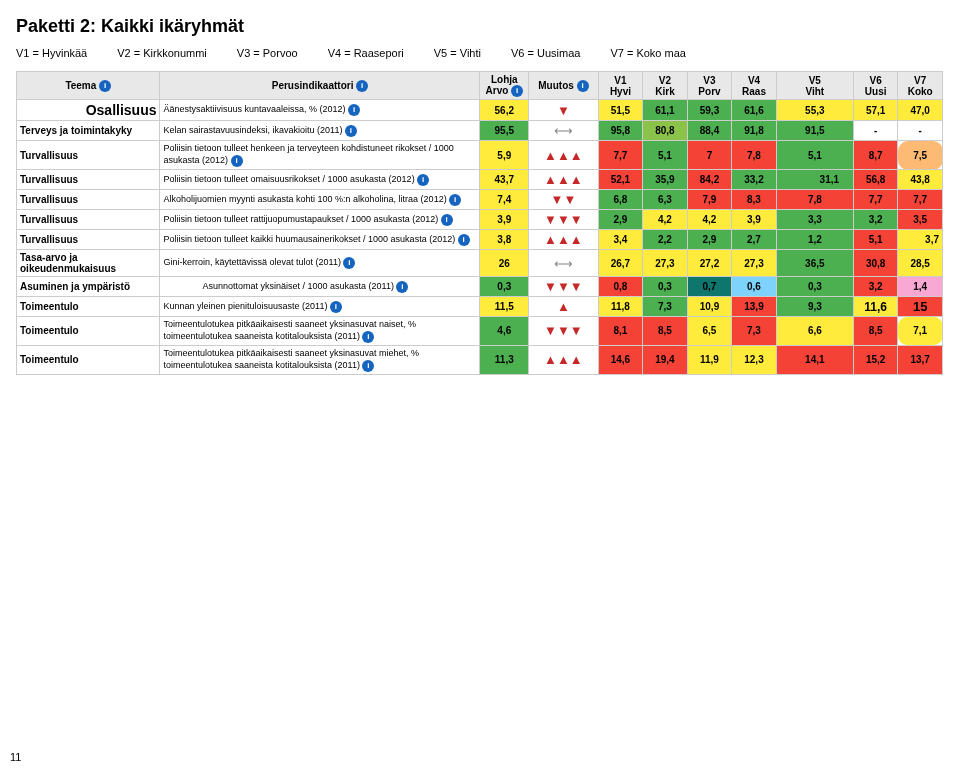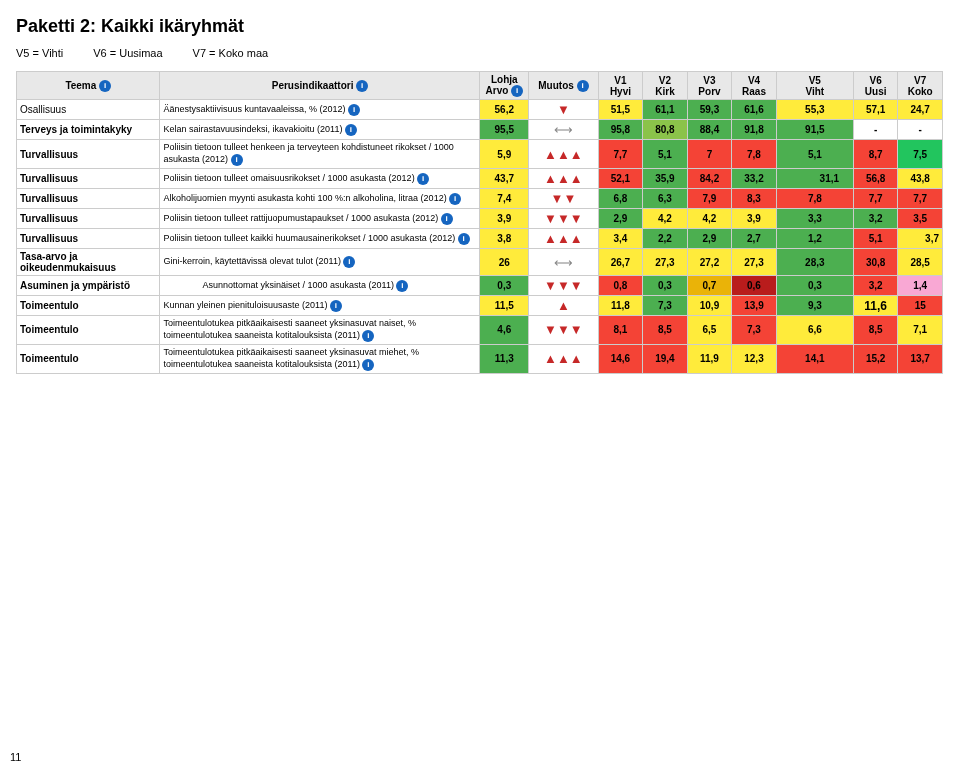--- a/index.html
+++ b/index.html
@@ -64,20 +64,26 @@
     }
     td.numeric { text-align: center; }
   </style>
 </head>
 <body>
 
 <h1>Paketti 2: Kaikki ikäryhmät</h1>
 
 <div class="legend">
   <div class="legend-row">
+    <span>V1 = Hyvinkää</span>
+    <span>V2 = Kirkkonummi</span>
+    <span>V3 = Porvoo</span>
+    <span>V4 = Raasepori</span>
+  </div>
+  <div class="legend-row">
     <span>V5 = Vihti</span>
     <span>V6 = Uusimaa</span>
     <span>V7 = Koko maa</span>
   </div>
 </div>
 
 <table>
   <thead>
     <tr>
       <th class="col-teema">
@@ -96,31 +102,31 @@
       <th class="col-v">V2<br>Kirk</th>
       <th class="col-v">V3<br>Porv</th>
       <th class="col-v">V4<br>Raas</th>
       <th class="col-v">V5<br>Viht</th>
       <th class="col-v">V6<br>Uusi</th>
       <th class="col-v">V7<br>Koko</th>
     </tr>
   </thead>
   <tbody id="table-body">
   <tr>
-        <td style="font-weight: normal; font-size: 10px;">Osallisuus</td>
+        <td style="font-weight: bold; font-size: 14px; text-align: right;">Osallisuus</td>
         <td style="font-size: 9px; line-height: 1.3;">Äänestysaktiivisuus kuntavaaleissa, % (2012) <span class="info-icon">i</span></td>
         <td class="numeric" style="background-color: rgb(255, 235, 59); font-weight: bold;">56,2</td>
         <td style="text-align: center;"><span style="font-size:13px;color:#c62828;">▼</span></td>
         <td class="numeric" style="background-color: rgb(255, 235, 59); font-weight: bold; font-size: 10px;">51,5</td>
         <td class="numeric" style="background-color: rgb(76, 175, 80); font-weight: bold; font-size: 10px;">61,1</td>
         <td class="numeric" style="background-color: rgb(76, 175, 80); font-weight: bold; font-size: 10px;">59,3</td>
         <td class="numeric" style="background-color: rgb(76, 175, 80); font-weight: bold; font-size: 10px;">61,6</td>
         <td class="numeric" style="background-color: rgb(255, 235, 59); font-weight: bold; font-size: 10px;">55,3</td>
         <td class="numeric" style="background-color: rgb(255, 235, 59); font-weight: bold; font-size: 10px;">57,1</td>
-        <td class="numeric" style="background-color: rgb(255, 235, 59); font-weight: bold; font-size: 10px;">24,7</td>
+        <td class="numeric" style="background-color: rgb(255, 235, 59); font-weight: bold; font-size: 10px;">47,0</td>
       </tr>
       <tr>
         <td style="font-weight: bold; font-size: 10px;">Terveys ja toimintakyky</td>
         <td style="font-size: 9px; line-height: 1.3;">Kelan sairastavuusindeksi, ikavakioitu (2011) <span class="info-icon">i</span></td>
         <td class="numeric" style="background-color: rgb(76, 175, 80); font-weight: bold;">95,5</td>
         <td style="text-align: center;"><span style="font-size:13px;color:#888;">⟷</span></td>
         <td class="numeric" style="background-color: rgb(76, 175, 80); font-weight: bold; font-size: 10px;">95,8</td>
         <td class="numeric" style="background-color: rgb(139, 195, 74); font-weight: bold; font-size: 10px;">80,8</td>
         <td class="numeric" style="background-color: rgb(76, 175, 80); font-weight: bold; font-size: 10px;">88,4</td>
         <td class="numeric" style="background-color: rgb(76, 175, 80); font-weight: bold; font-size: 10px;">91,8</td>
@@ -132,21 +138,21 @@
         <td style="font-weight: bold; font-size: 10px;">Turvallisuus</td>
         <td style="font-size: 9px; line-height: 1.3;">Poliisin tietoon tulleet henkeen ja terveyteen kohdistuneet rikokset / 1000 asukasta (2012) <span class="info-icon">i</span></td>
         <td class="numeric" style="background-color: rgb(255, 235, 59); font-weight: bold;">5,9</td>
         <td style="text-align: center;"><span style="font-size:13px;color:#c62828;">▲▲▲</span></td>
         <td class="numeric" style="background-color: rgb(244, 67, 54); font-weight: bold; font-size: 10px;">7,7</td>
         <td class="numeric" style="background-color: rgb(76, 175, 80); font-weight: bold; font-size: 10px;">5,1</td>
         <td class="numeric" style="background-color: rgb(244, 67, 54); font-weight: bold; font-size: 10px;">7</td>
         <td class="numeric" style="background-color: rgb(244, 67, 54); font-weight: bold; font-size: 10px;">7,8</td>
         <td class="numeric" style="background-color: rgb(76, 175, 80); font-weight: bold; font-size: 10px;">5,1</td>
         <td class="numeric" style="background-color: rgb(244, 67, 54); font-weight: bold; font-size: 10px;">8,7</td>
-        <td class="numeric" style="background-color: #22c55e; font-weight: bold; font-size: 10px;">7,5</td>
+        <td class="numeric" style="background-color: #fdba74; font-weight: bold; font-size: 10px; border-radius: 10px;">7,5</td>
       </tr>
       <tr>
         <td style="font-weight: bold; font-size: 10px;">Turvallisuus</td>
         <td style="font-size: 9px; line-height: 1.3;">Poliisin tietoon tulleet omaisuusrikokset / 1000 asukasta (2012) <span class="info-icon">i</span></td>
         <td class="numeric" style="background-color: rgb(255, 235, 59); font-weight: bold;">43,7</td>
         <td style="text-align: center;"><span style="font-size:13px;color:#c62828;">▲▲▲</span></td>
         <td class="numeric" style="background-color: rgb(244, 67, 54); font-weight: bold; font-size: 10px;">52,1</td>
         <td class="numeric" style="background-color: rgb(76, 175, 80); font-weight: bold; font-size: 10px;">35,9</td>
         <td class="numeric" style="background-color: rgb(244, 67, 54); font-weight: bold; font-size: 10px;">84,2</td>
         <td class="numeric" style="background-color: rgb(76, 175, 80); font-weight: bold; font-size: 10px;">33,2</td>
@@ -195,62 +201,62 @@
       </tr>
       <tr>
         <td style="font-weight: bold; font-size: 10px;">Tasa-arvo ja oikeudenmukaisuus</td>
         <td style="font-size: 9px; line-height: 1.3;">Gini-kerroin, käytettävissä olevat tulot (2011) <span class="info-icon">i</span></td>
         <td class="numeric" style="background-color: rgb(255, 235, 59); font-weight: bold;">26</td>
         <td style="text-align: center;"><span style="font-size:13px;color:#888;">⟷</span></td>
         <td class="numeric" style="background-color: rgb(255, 235, 59); font-weight: bold; font-size: 10px;">26,7</td>
         <td class="numeric" style="background-color: rgb(255, 235, 59); font-weight: bold; font-size: 10px;">27,3</td>
         <td class="numeric" style="background-color: rgb(255, 235, 59); font-weight: bold; font-size: 10px;">27,2</td>
         <td class="numeric" style="background-color: rgb(255, 235, 59); font-weight: bold; font-size: 10px;">27,3</td>
-        <td class="numeric" style="background-color: rgb(76, 175, 80); font-weight: bold; font-size: 10px;">28,3</td>
+        <td class="numeric" style="background-color: rgb(76, 175, 80); font-weight: bold; font-size: 10px;">36,5</td>
         <td class="numeric" style="background-color: rgb(244, 67, 54); font-weight: bold; font-size: 10px;">30,8</td>
         <td class="numeric" style="background-color: rgb(255, 235, 59); font-weight: bold; font-size: 10px;">28,5</td>
       </tr>
       <tr>
         <td style="font-weight: bold; font-size: 10px;">Asuminen ja ympäristö</td>
         <td style="font-size: 9px; line-height: 1.3; padding-left: 42px;">Asunnottomat yksinäiset / 1000 asukasta (2011) <span class="info-icon">i</span></td>
         <td class="numeric" style="background-color: rgb(76, 175, 80); font-weight: bold;">0,3</td>
         <td style="text-align: center;"><span style="font-size:13px;color:#c62828;">▼▼▼</span></td>
         <td class="numeric" style="background-color: rgb(244, 67, 54); font-weight: bold; font-size: 10px;">0,8</td>
         <td class="numeric" style="background-color: rgb(76, 175, 80); font-weight: bold; font-size: 10px;">0,3</td>
-        <td class="numeric" style="background-color: #eab308; font-weight: bold; font-size: 10px;">0,7</td>
-        <td class="numeric" style="background-color: #b91c1c; font-weight: bold; font-size: 10px;">0,6</td>
+        <td class="numeric" style="background-color: #0f766e; font-weight: bold; font-size: 10px;">0,7</td>
+        <td class="numeric" style="background-color: #7dd3fc; font-weight: bold; font-size: 10px;">0,6</td>
         <td class="numeric" style="background-color: rgb(76, 175, 80); font-weight: bold; font-size: 10px;">0,3</td>
         <td class="numeric" style="background-color: rgb(244, 67, 54); font-weight: bold; font-size: 10px;">3,2</td>
         <td class="numeric" style="background-color: #f9a8d4; font-weight: bold; font-size: 10px;">1,4</td>
       </tr>
       <tr>
         <td style="font-weight: bold; font-size: 10px;">Toimeentulo</td>
         <td style="font-size: 9px; line-height: 1.3;">Kunnan yleinen pienituloisuusaste (2011) <span class="info-icon">i</span></td>
         <td class="numeric" style="background-color: rgb(255, 235, 59); font-weight: bold;">11,5</td>
         <td style="text-align: center;"><span style="font-size:13px;color:#c62828;">▲</span></td>
         <td class="numeric" style="background-color: rgb(255, 235, 59); font-weight: bold; font-size: 10px;">11,8</td>
         <td class="numeric" style="background-color: rgb(76, 175, 80); font-weight: bold; font-size: 10px;">7,3</td>
         <td class="numeric" style="background-color: rgb(255, 235, 59); font-weight: bold; font-size: 10px;">10,9</td>
         <td class="numeric" style="background-color: rgb(244, 67, 54); font-weight: bold; font-size: 10px;">13,9</td>
         <td class="numeric" style="background-color: rgb(76, 175, 80); font-weight: bold; font-size: 10px;">9,3</td>
         <td class="numeric" style="background-color: rgb(255, 235, 59); font-weight: bold; font-size: 12px;">11,6</td>
-        <td class="numeric" style="background-color: rgb(244, 67, 54); font-weight: bold; font-size: 10px;">15</td>
+        <td class="numeric" style="background-color: rgb(244, 67, 54); font-weight: bold; font-size: 13px;">15</td>
       </tr>
       <tr>
         <td style="font-weight: bold; font-size: 10px;">Toimeentulo</td>
         <td style="font-size: 9px; line-height: 1.3;">Toimeentulotukea pitkäaikaisesti saaneet yksinasuvat naiset, % toimeentulotukea saaneista kotitalouksista (2011) <span class="info-icon">i</span></td>
         <td class="numeric" style="background-color: rgb(76, 175, 80); font-weight: bold;">4,6</td>
         <td style="text-align: center;"><span style="font-size:13px;color:#c62828;">▼▼▼</span></td>
         <td class="numeric" style="background-color: rgb(244, 67, 54); font-weight: bold; font-size: 10px;">8,1</td>
         <td class="numeric" style="background-color: rgb(244, 67, 54); font-weight: bold; font-size: 10px;">8,5</td>
         <td class="numeric" style="background-color: rgb(255, 235, 59); font-weight: bold; font-size: 10px;">6,5</td>
         <td class="numeric" style="background-color: rgb(244, 67, 54); font-weight: bold; font-size: 10px;">7,3</td>
         <td class="numeric" style="background-color: rgb(255, 235, 59); font-weight: bold; font-size: 10px;">6,6</td>
         <td class="numeric" style="background-color: rgb(244, 67, 54); font-weight: bold; font-size: 10px;">8,5</td>
-        <td class="numeric" style="background-color: rgb(255, 235, 59); font-weight: bold; font-size: 10px;">7,1</td>
+        <td class="numeric" style="background-color: rgb(255, 235, 59); font-weight: bold; font-size: 10px; border-radius: 9px;">7,1</td>
       </tr>
       <tr>
         <td style="font-weight: bold; font-size: 10px;">Toimeentulo</td>
         <td style="font-size: 9px; line-height: 1.3;">Toimeentulotukea pitkäaikaisesti saaneet yksinasuvat miehet, % toimeentulotukea saaneista kotitalouksista (2011) <span class="info-icon">i</span></td>
         <td class="numeric" style="background-color: rgb(76, 175, 80); font-weight: bold;">11,3</td>
         <td style="text-align: center;"><span style="font-size:13px;color:#c62828;">▲▲▲</span></td>
         <td class="numeric" style="background-color: rgb(244, 67, 54); font-weight: bold; font-size: 10px;">14,6</td>
         <td class="numeric" style="background-color: rgb(244, 67, 54); font-weight: bold; font-size: 10px;">19,4</td>
         <td class="numeric" style="background-color: rgb(255, 235, 59); font-weight: bold; font-size: 10px;">11,9</td>
         <td class="numeric" style="background-color: rgb(255, 235, 59); font-weight: bold; font-size: 10px;">12,3</td>

